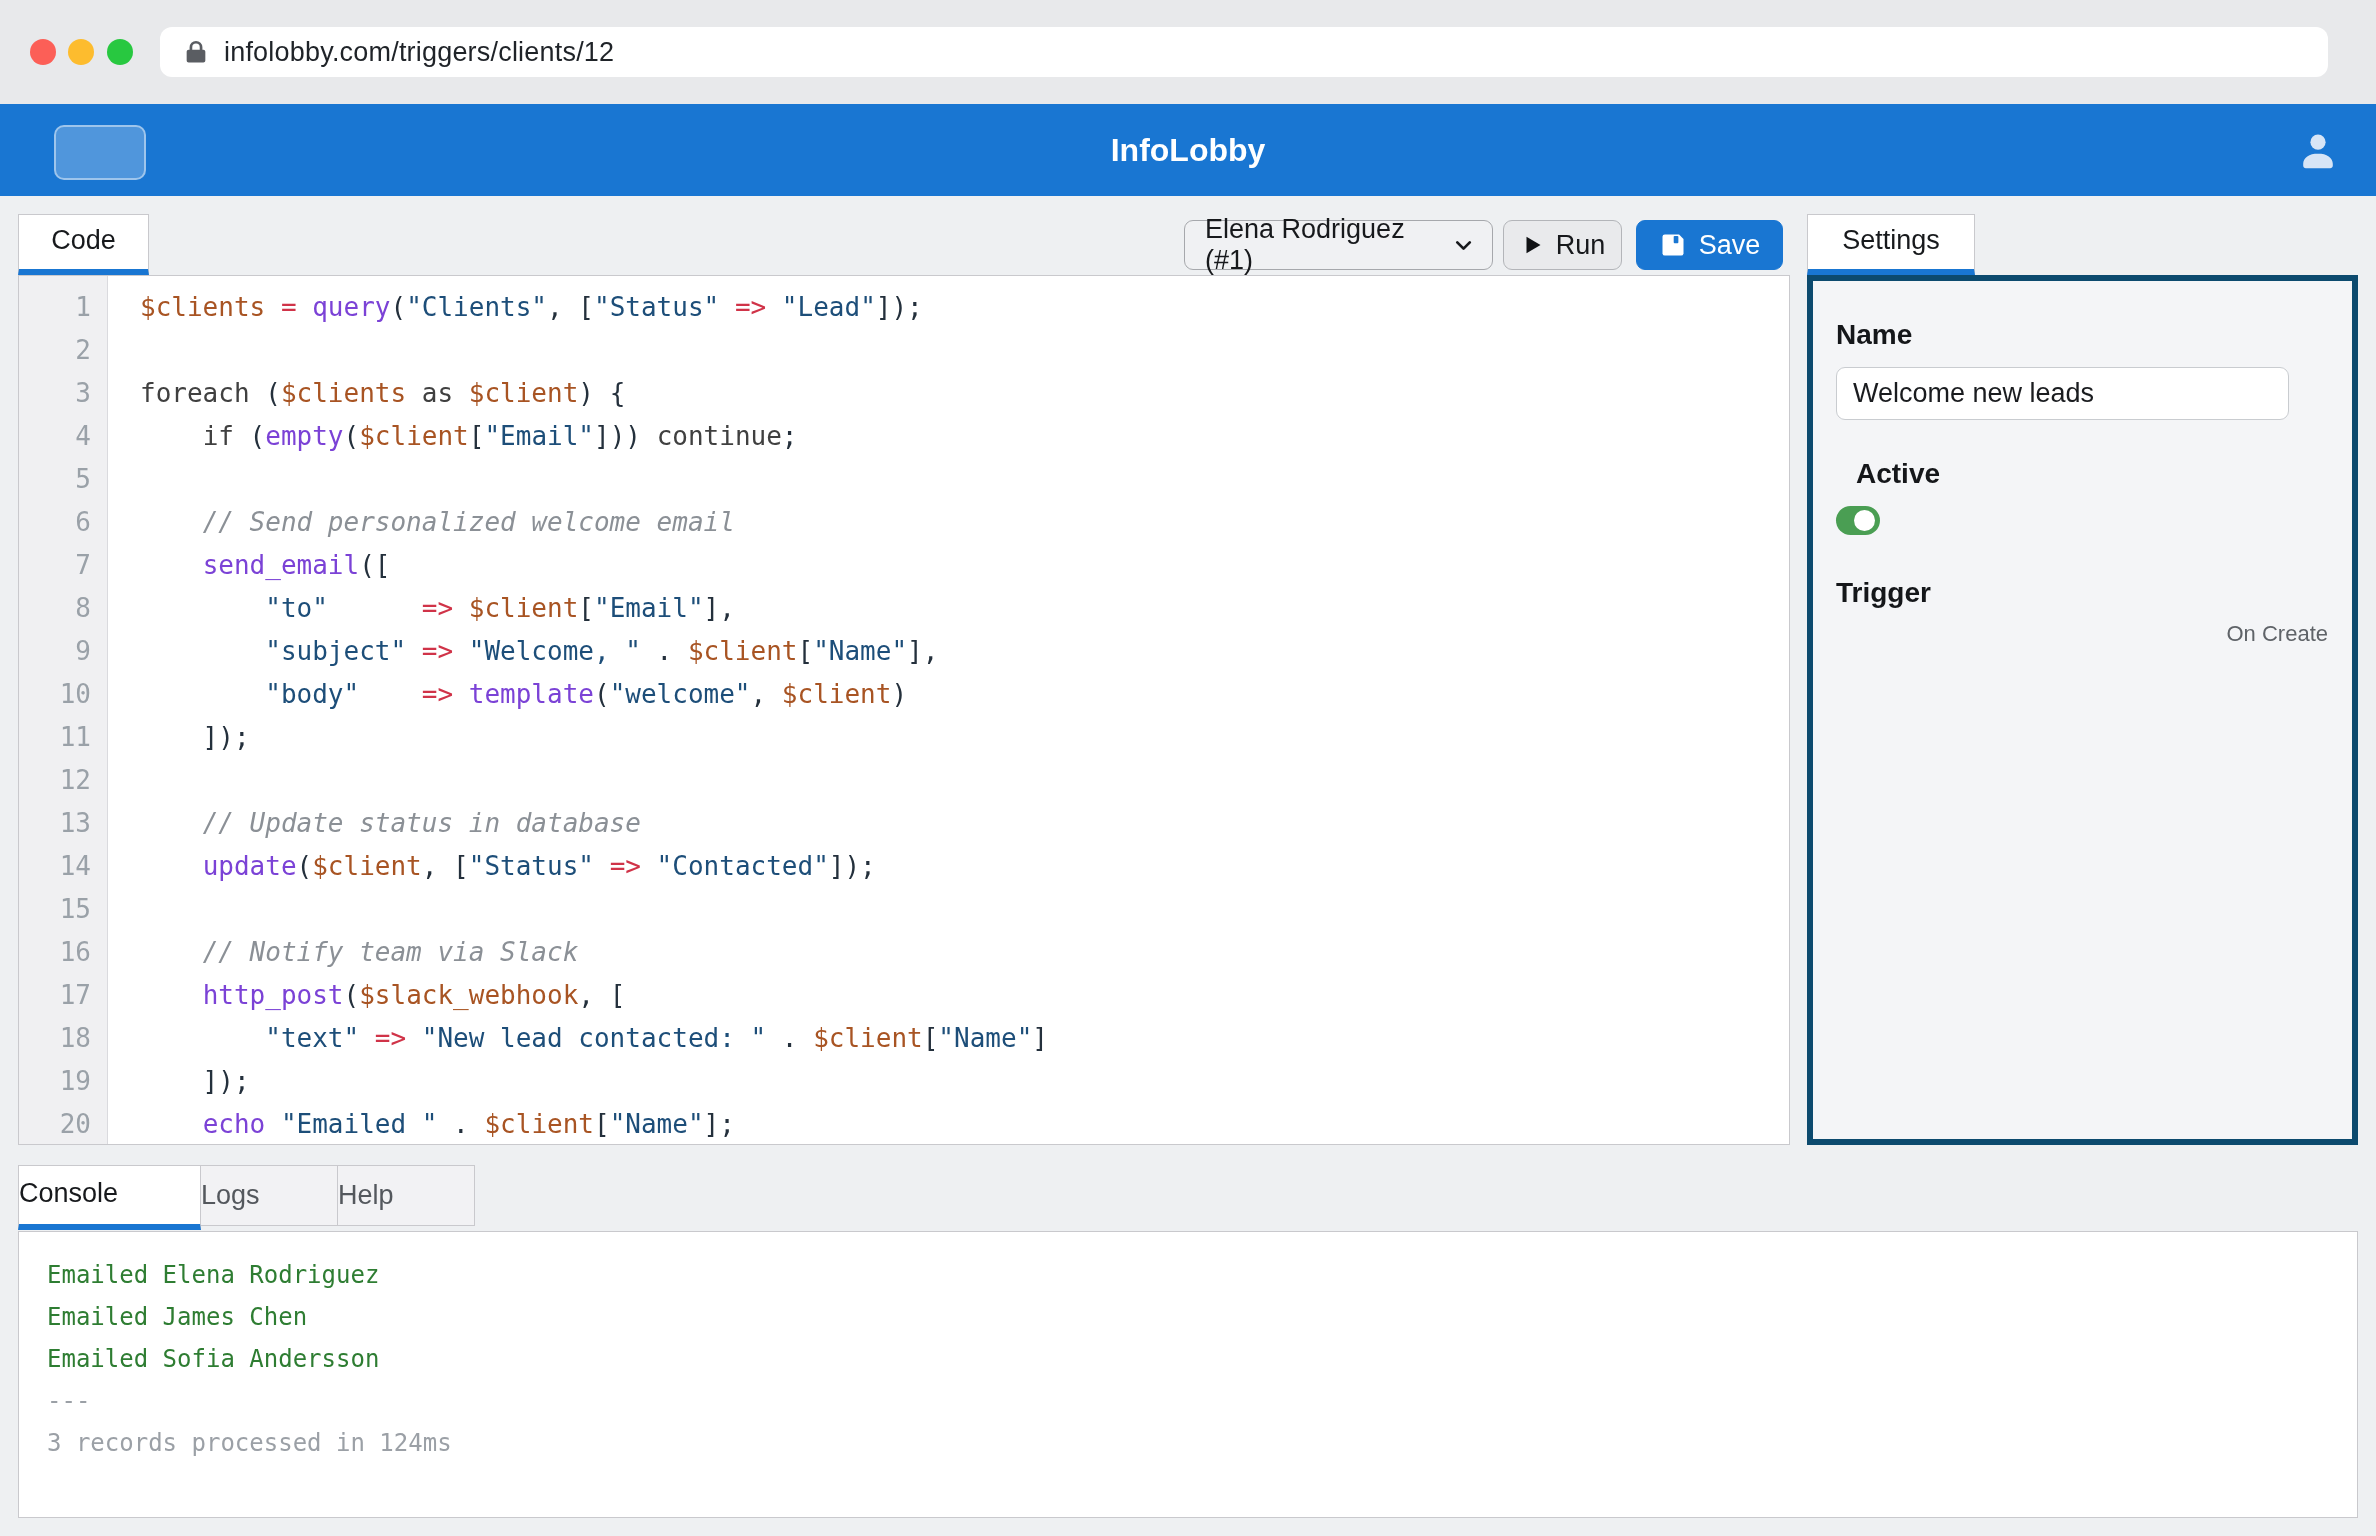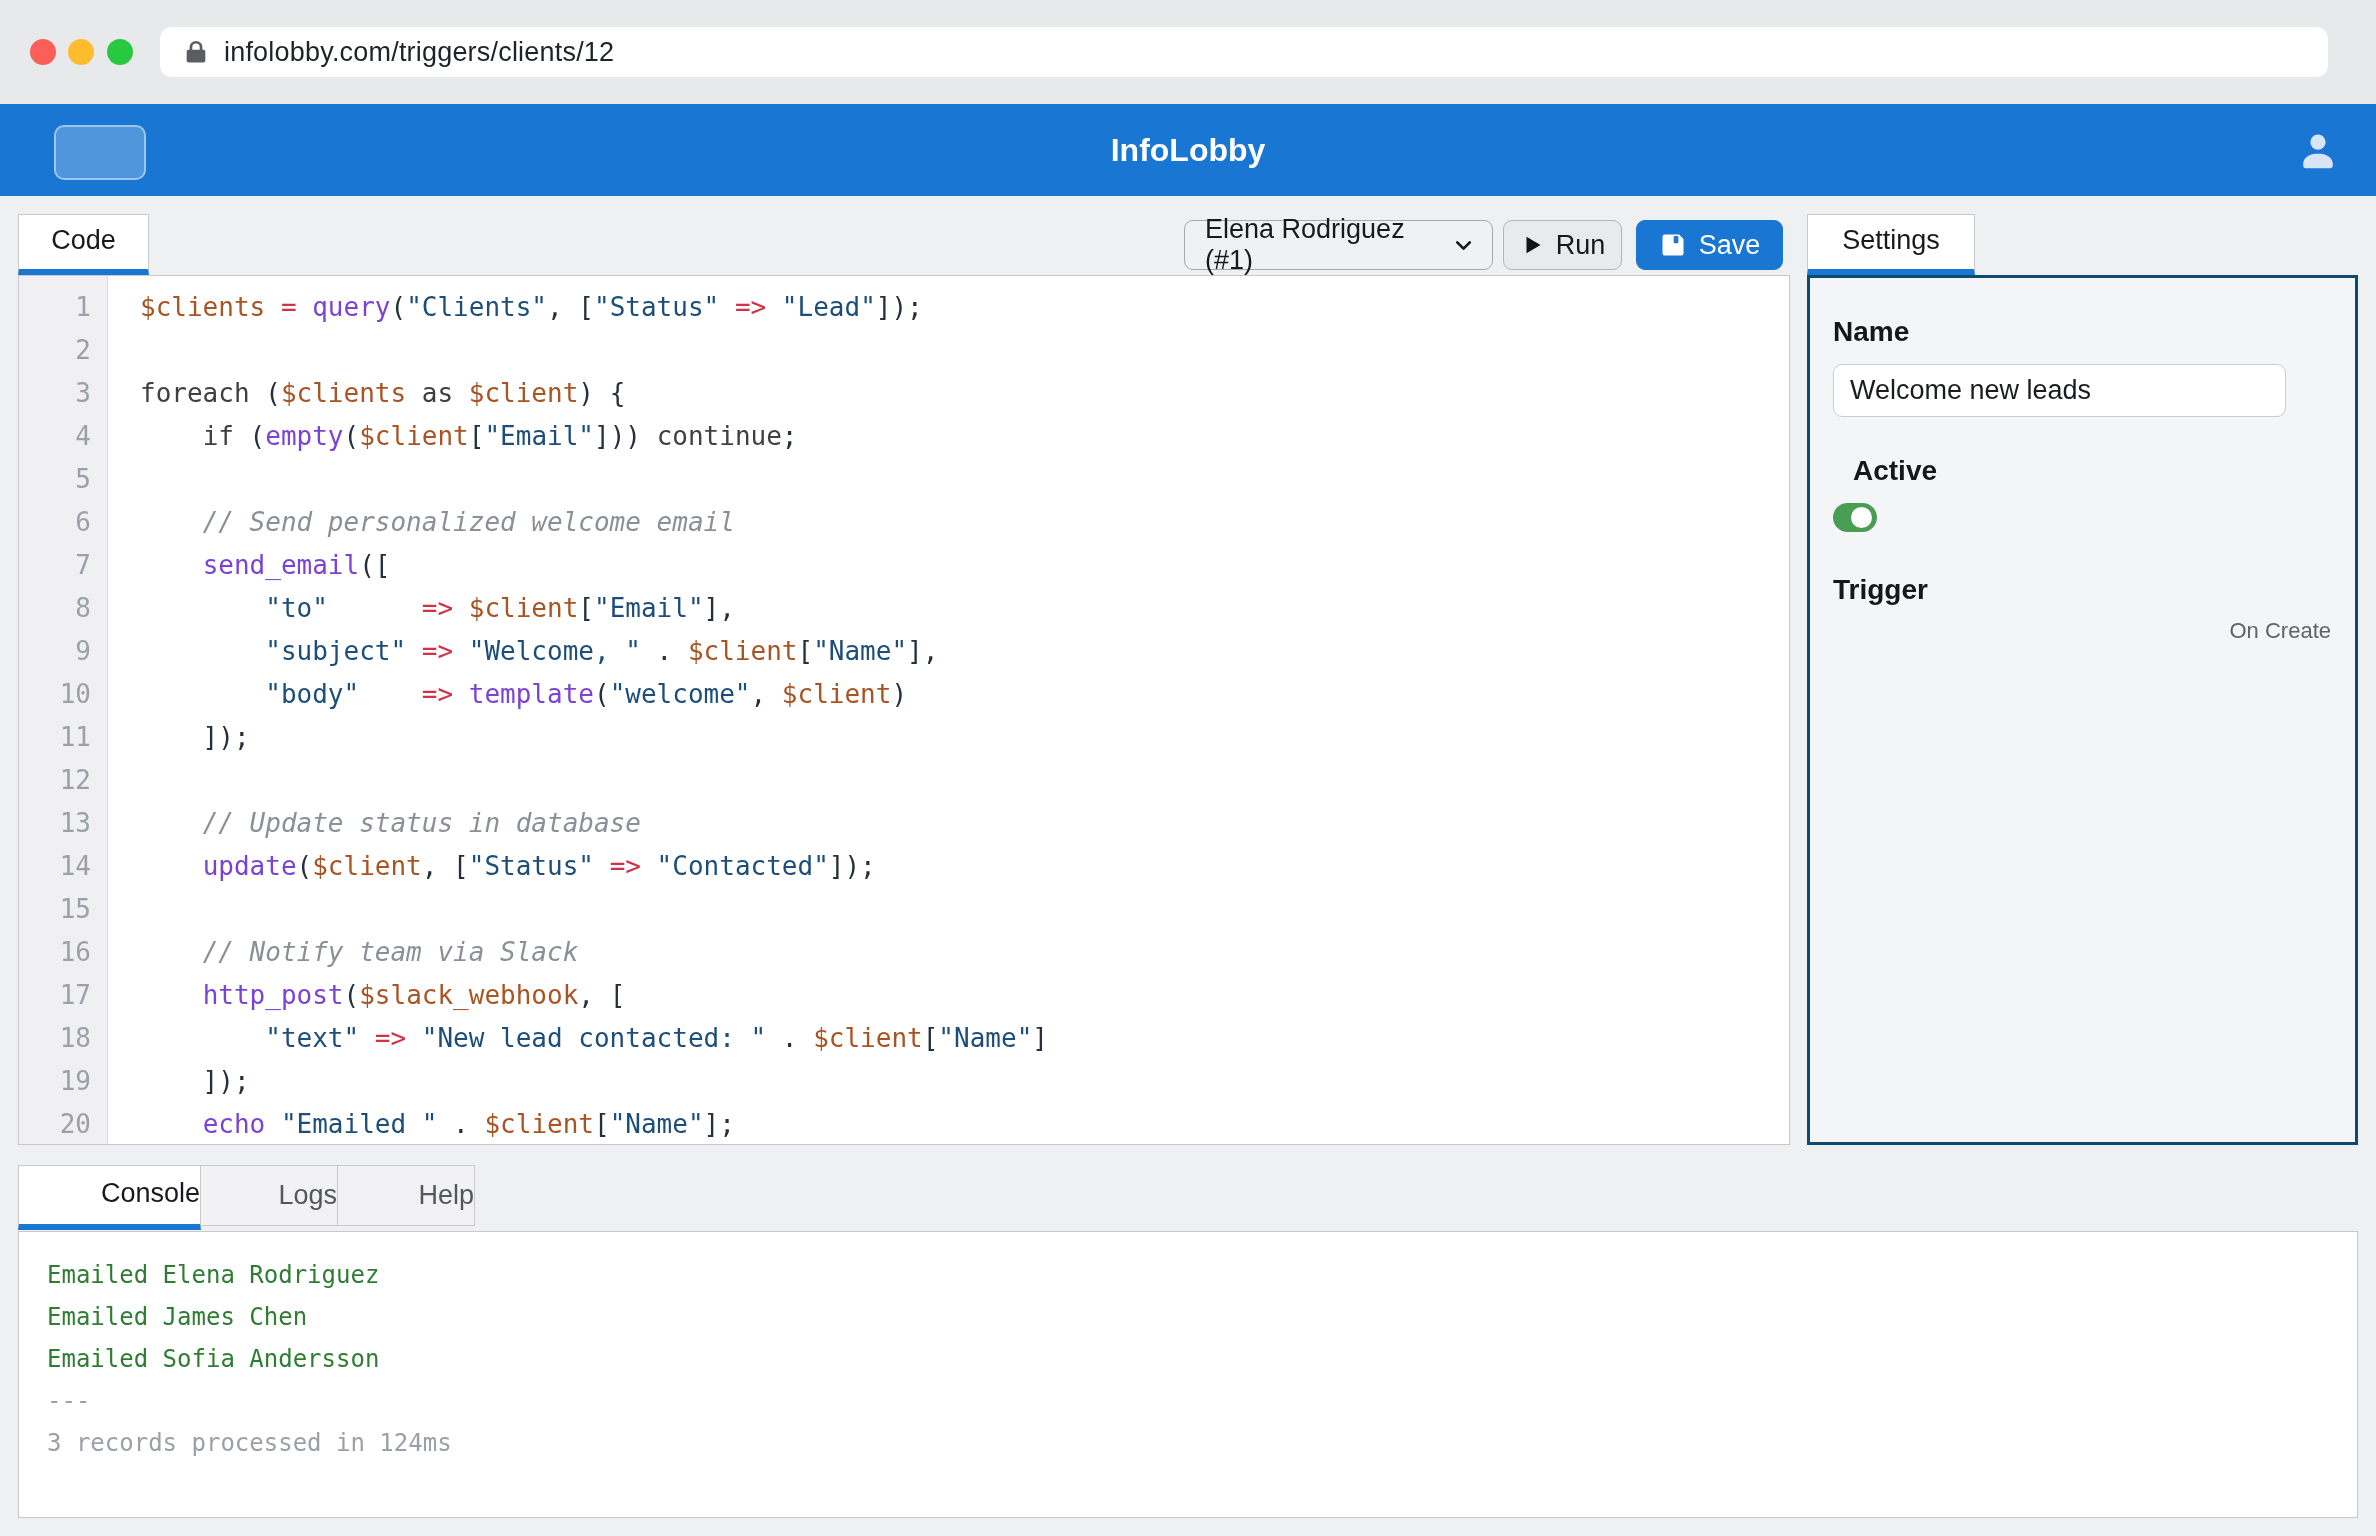--- a/index.html
+++ b/index.html
@@ -59,38 +59,38 @@
   .tk-pl  { color:#24303c; }
   .tk-var { color:#a85423; }
   .tk-kw  { color:#404040; }
   .tk-fn  { color:#7b42d6; }
   .tk-str { color:#1d4e79; }
   .tk-op  { color:#d03348; }
   .tk-cm  { color:#8b9096; font-style:italic; }
 
   
   #settings-panel { position:absolute; left:1807px; top:275px; width:551px; height:870px;
-                    background:#f4f5f7; border:3px solid #0c4a6e; padding:20px 24px 0 23px; }
+                    background:#f4f5f7; border:6px solid #0c4a6e; padding:20px 24px 0 23px; }
   .set-label { font-size:28px; font-weight:700; color:#15171a; }
   #name-label { margin-top:18px; }
   #name-input { margin-top:16px; width:453px; height:53px; border:1.5px solid #c9ccd0;
                 border-radius:9px; background:#ffffff; font-size:27px; color:#1a1c1f;
                 padding:0 16px; font-family:"Liberation Sans", sans-serif; }
   #active-label { margin-top:38px;margin-left:20px; }
   #active-toggle { margin-top:16px; width:44px; height:29px; border-radius:15px;
                    background:#b6bac0; position:relative; cursor:pointer; }
   #active-toggle.on { background:#4a9e53; }
   #active-toggle .knob { position:absolute; top:4px; right:5px; width:21px; height:21px;
                          border-radius:50%; background:#ffffff; }
   #trigger-label { margin-top:42px; }
   #trigger-value { margin-top:12px; font-size:22px; color:#5f6368;text-align:right; }
 
   
   #console-tabs { position:absolute; left:18px; top:1165px; display:flex; align-items:flex-start; }
-  .btab { text-align:right; font-size:27px; }
+  .btab { text-align:left; font-size:27px; }
   .btab.active { width:183px; height:65px; line-height:55px; background:#ffffff;
                  border:1px solid #c9c9cd; border-bottom:6px solid #1976d2;
                  color:#17191c; font-weight:500; }
   .btab.inactive { width:137px; height:61px; line-height:59px; background:#f2f2f4;
                    border:1px solid #c9c9cd; border-left:none; color:#54585d; }
   #console-box { position:absolute; left:18px; top:1231px; width:2340px; height:287px;
                  background:#ffffff; border:1px solid #c9c9cd; padding:22px 28px;
                  font-family:"DejaVu Sans Mono", monospace; font-size:24px; overflow:hidden; }
   .console-line { line-height:42px; white-space:pre; }
   .console-line.success { color:#2e7d32; }

